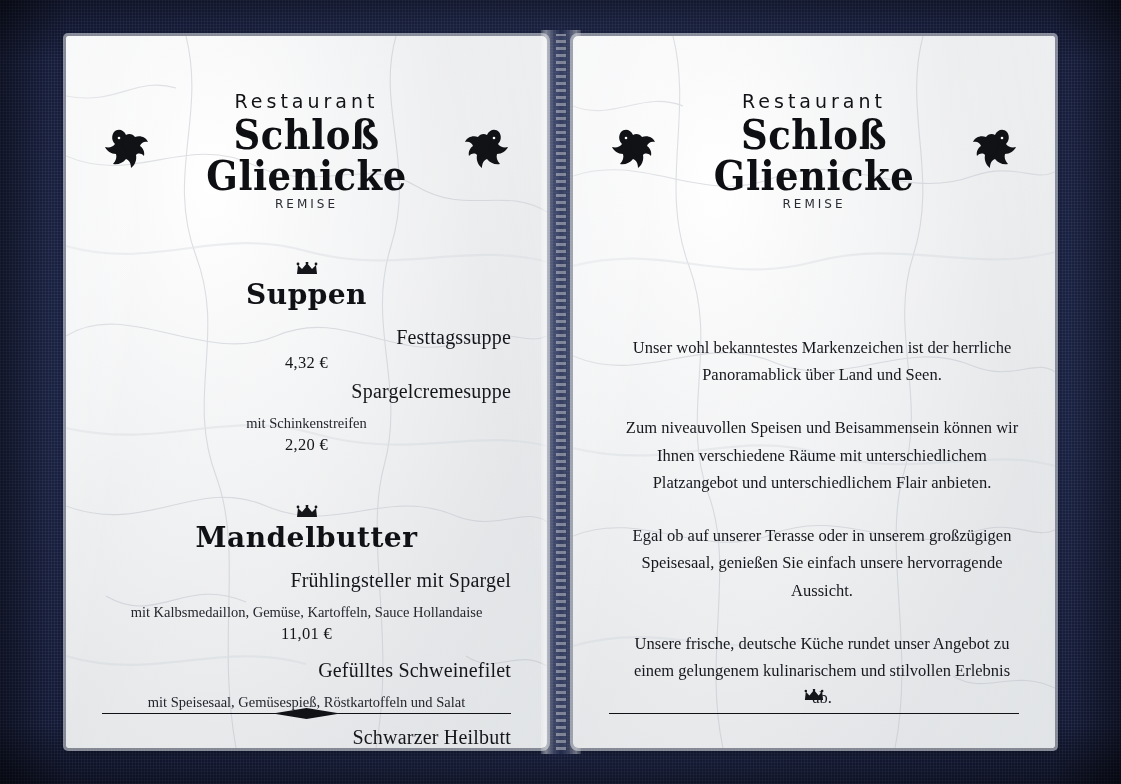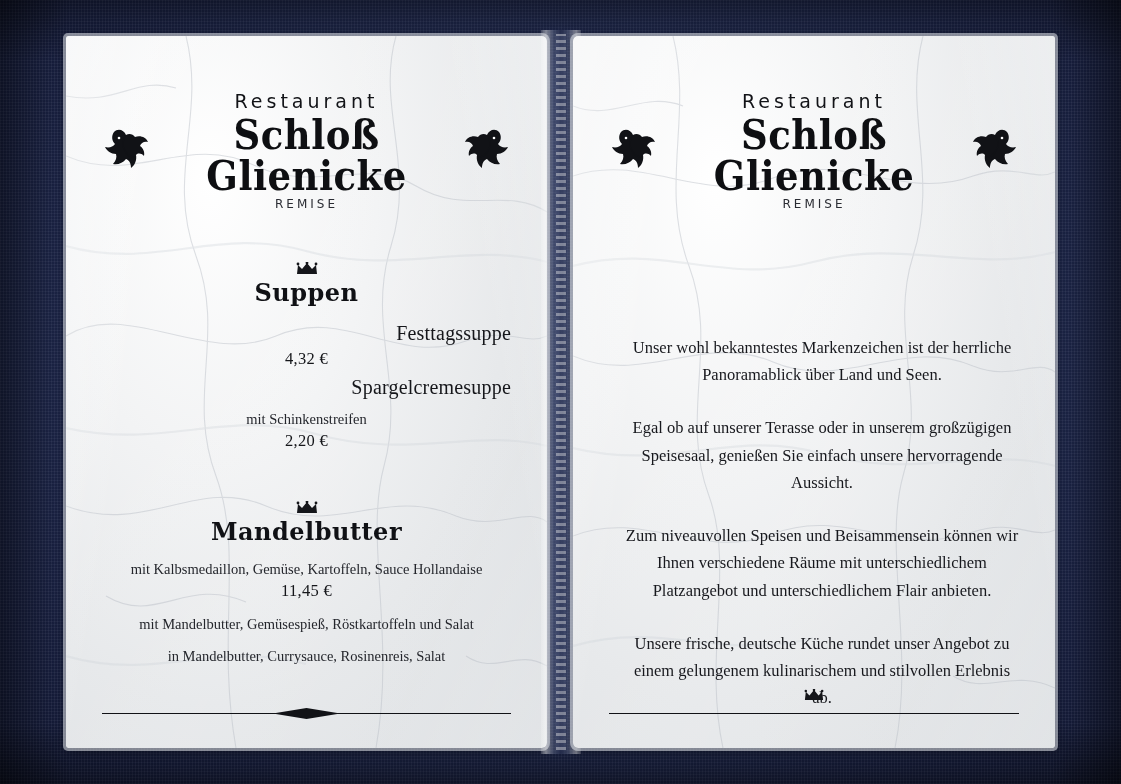--- a/index.html
+++ b/index.html
@@ -151,21 +151,21 @@
   
   .crown {
     display: block;
     margin: 0 auto 2px auto;
     width: 22px;
     height: 14px;
   }
   .section-title {
     font-family: "DejaVu Serif", serif;
     font-weight: 700;
-    font-size: 24px;
+    font-size: 28px;
     letter-spacing: 0.5px;
     margin: 0 0 14px 0;
     color: #101115;
   }
   .section-block { margin-top: 18px; }
   #suppen-block { margin-top: 52px; }
   #hauptspeisen-block { margin-top: 50px; }
 
   .dish { margin-bottom: 14px; }
   .dish-name {
@@ -294,29 +294,32 @@
       <div class="section-block" id="hauptspeisen-block">
         <svg class="crown" viewBox="0 0 22 14">
           <path d="M1 12 L2 3 L6 7 L11 1 L16 7 L20 3 L21 12 Z" fill="#15161a"></path>
           <circle cx="2" cy="2" r="1.4" fill="#15161a"></circle>
           <circle cx="11" cy="0.9" r="1.4" fill="#15161a"></circle>
           <circle cx="20" cy="2" r="1.4" fill="#15161a"></circle>
         </svg>
         <div class="section-title">Mandelbutter</div>
 
         <div class="dish">
+          <div class="dish-name">Frühlingsteller mit Spargel</div>
           <div class="dish-desc">mit Kalbsmedaillon, Gemüse, Kartoffeln, Sauce Hollandaise</div>
-          <div class="dish-price">11,45 €</div>
+          <div class="dish-price">11,01 €</div>
         </div>
 
         <div class="dish">
-          <div class="dish-desc">mit Mandelbutter, Gemüsespieß, Röstkartoffeln und Salat</div>
+          <div class="dish-name">Gefülltes Schweinefilet</div>
+          <div class="dish-desc">mit Speisesaal, Gemüsespieß, Röstkartoffeln und Salat</div>
         </div>
 
         <div class="dish">
+          <div class="dish-name">Schwarzer Heilbutt</div>
           <div class="dish-desc">in Mandelbutter, Currysauce, Rosinenreis, Salat</div>
 
         </div>
       </div>
 
       <div class="footer-rule">
         <svg viewBox="0 0 400 14" preserveAspectRatio="none">
           <path d="M0,7 L170,7 L200,2 L230,7 L400,7 L400,8 L230,8 L200,13 L170,8 L0,8 Z" fill="#111216"></path>
         </svg>
       </div>
@@ -366,22 +369,22 @@
           <g fill="#111216">
             <path d="M12 6 C16 2 22 4 24 9 C27 7 31 8 33 11 C38 9 44 11 46 16 C42 15 39 17 38 20 C41 22 43 26 42 30 C39 27 36 27 34 29 C35 34 33 39 29 42 C29 37 27 34 24 33 C21 37 16 39 11 38 C14 35 15 31 14 28 C9 28 5 25 3 21 C7 22 11 21 13 18 C10 15 9 10 12 6 Z"></path>
             <path d="M24 9 C21 13 20 18 22 23 C24 28 28 31 33 31" fill="none" stroke="#111216" stroke-width="1.2"></path>
             <circle cx="17" cy="12" r="1.3" fill="#fff"></circle>
           </g>
         </svg>
       </div>
 
       <div class="prose">
         <p>Unser wohl bekanntestes Markenzeichen ist der herrliche Panoramablick über Land und Seen.</p>
+        <p>Zum niveauvollen Speisen und Beisammensein können wir Ihnen verschiedene Räume mit unterschiedlichem Platzangebot und unterschiedlichem Flair anbieten.</p>
         <p>Egal ob auf unserer Terasse oder in unserem großzügigen Speisesaal, genießen Sie einfach unsere hervorragende Aussicht.</p>
-        <p>Zum niveauvollen Speisen und Beisammensein können wir Ihnen verschiedene Räume mit unterschiedlichem Platzangebot und unterschiedlichem Flair anbieten.</p>
         <p>Unsere frische, deutsche Küche rundet unser Angebot zu einem gelungenem kulinarischem und stilvollen Erlebnis ab.</p>
       </div>
 
       <svg class="footer-crown" viewBox="0 0 22 14">
         <path d="M1 12 L2 3 L6 7 L11 1 L16 7 L20 3 L21 12 Z" fill="#15161a"></path>
         <circle cx="2" cy="2" r="1.4" fill="#15161a"></circle>
         <circle cx="11" cy="0.9" r="1.4" fill="#15161a"></circle>
         <circle cx="20" cy="2" r="1.4" fill="#15161a"></circle>
       </svg>
 

